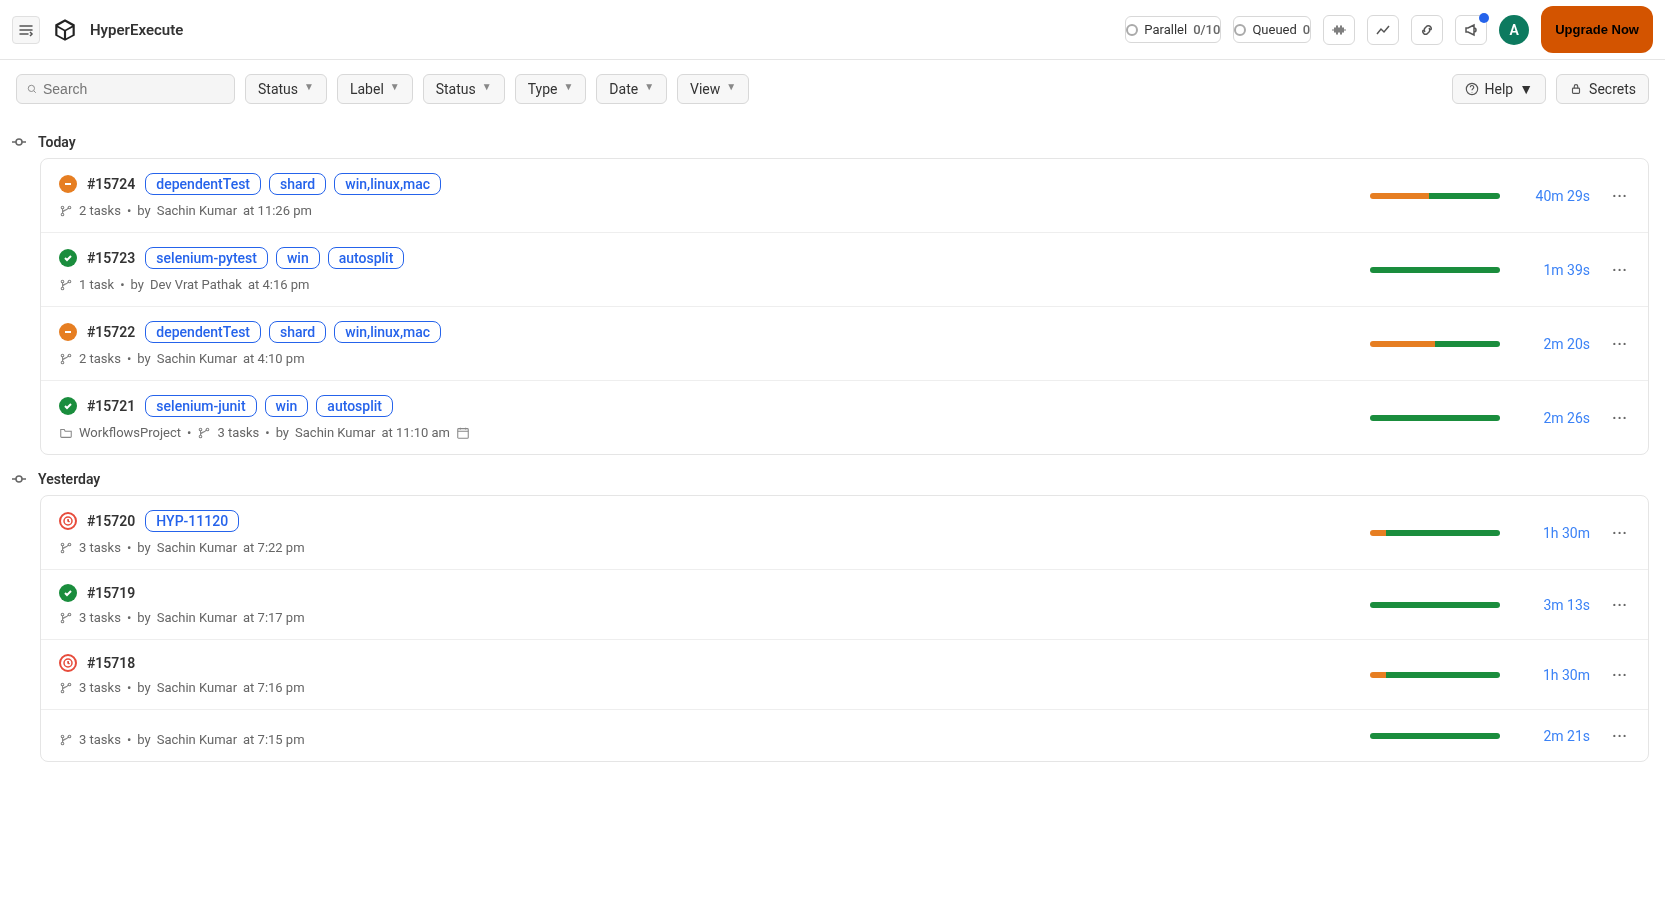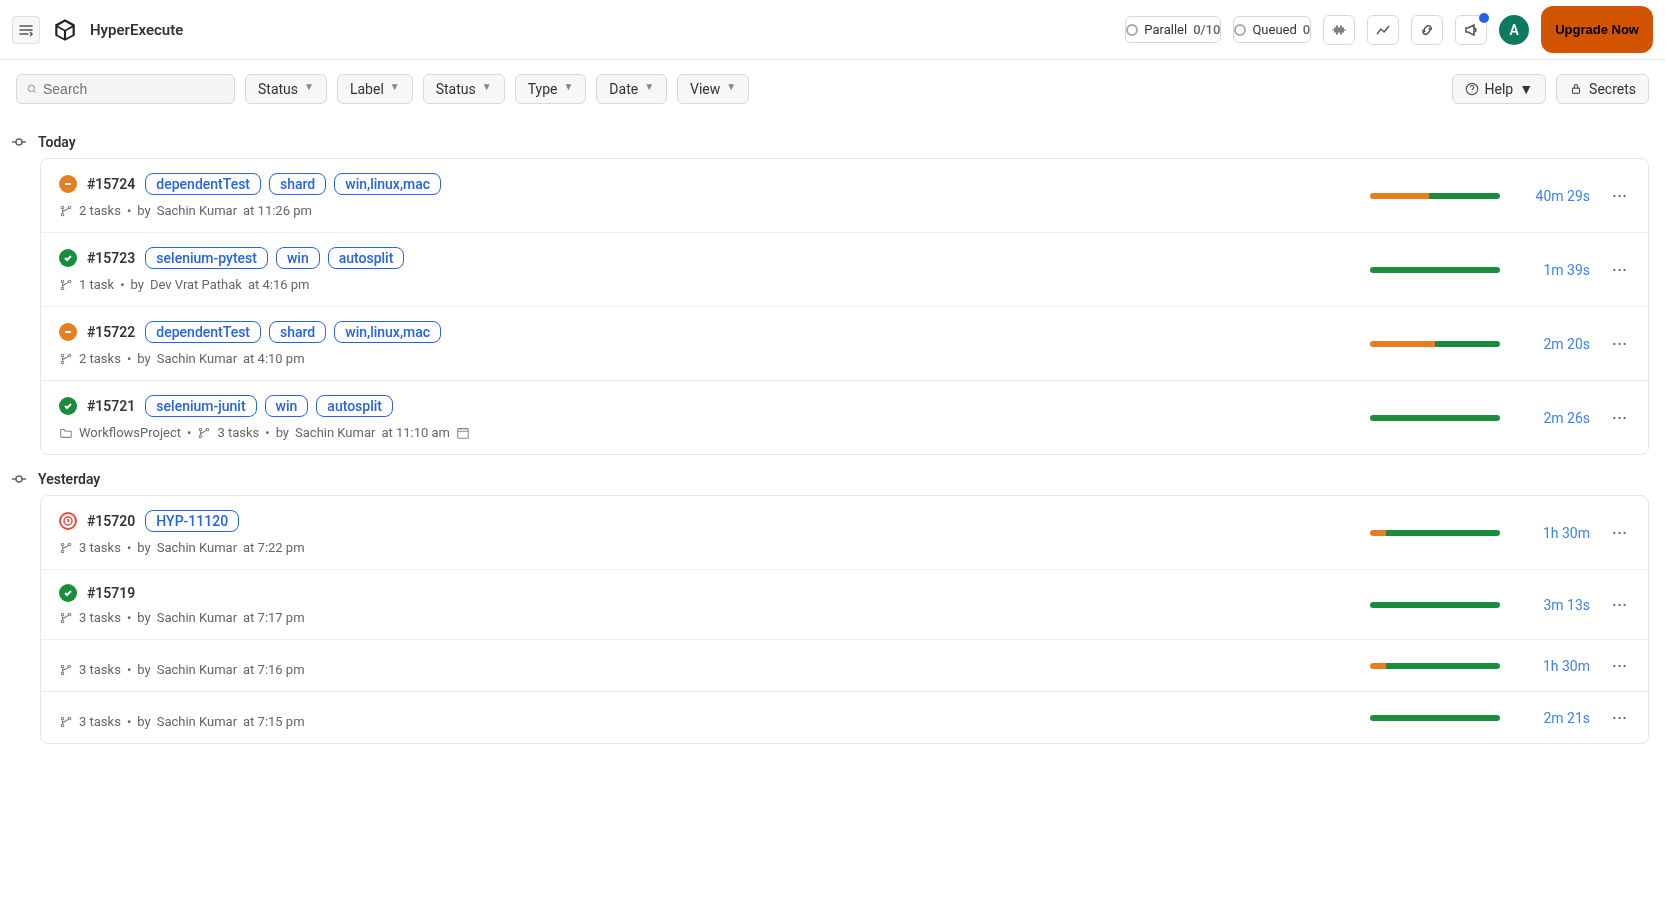--- a/index.html
+++ b/index.html
@@ -388,20 +388,30 @@
             </div>
           </div>
           <div class="progress">
             <div class="seg seg-green" style="width:100%"></div>
           </div>
           <div class="duration">3m 13s</div>
           <div class="more">···</div>
         </div>
         <div class="job">
           <div class="job-left">
+            <div class="job-row1">
+              <div class="status-icon status-timer">
+                <svg width="12" height="12" viewBox="0 0 12 12">
+                  <circle cx="6" cy="6" r="4" stroke="#e74c3c" stroke-width="1.5" fill="none"></circle>
+                  <path stroke="#e74c3c" stroke-width="1.5" d="M6 4v2l1.5 1"></path>
+                </svg>
+              </div>
+              <span class="job-id">#15718</span>
+              <div class="tags"></div>
+            </div>
             <div class="job-row2">
               <svg class="icon" width="14" height="14" viewBox="0 0 16 16">
                 <circle cx="4" cy="4" r="1.5" stroke="#888" stroke-width="1.2" fill="none"></circle>
                 <circle cx="4" cy="12" r="1.5" stroke="#888" stroke-width="1.2" fill="none"></circle>
                 <circle cx="12" cy="4" r="1.5" stroke="#888" stroke-width="1.2" fill="none"></circle>
                 <path stroke="#888" stroke-width="1.2" fill="none" d="M4 5.5v5M10.5 4c0 4-6.5 2-6.5 6"></path>
               </svg>
               <span>3 tasks</span>
               <span>•</span>
               <span>by</span>

